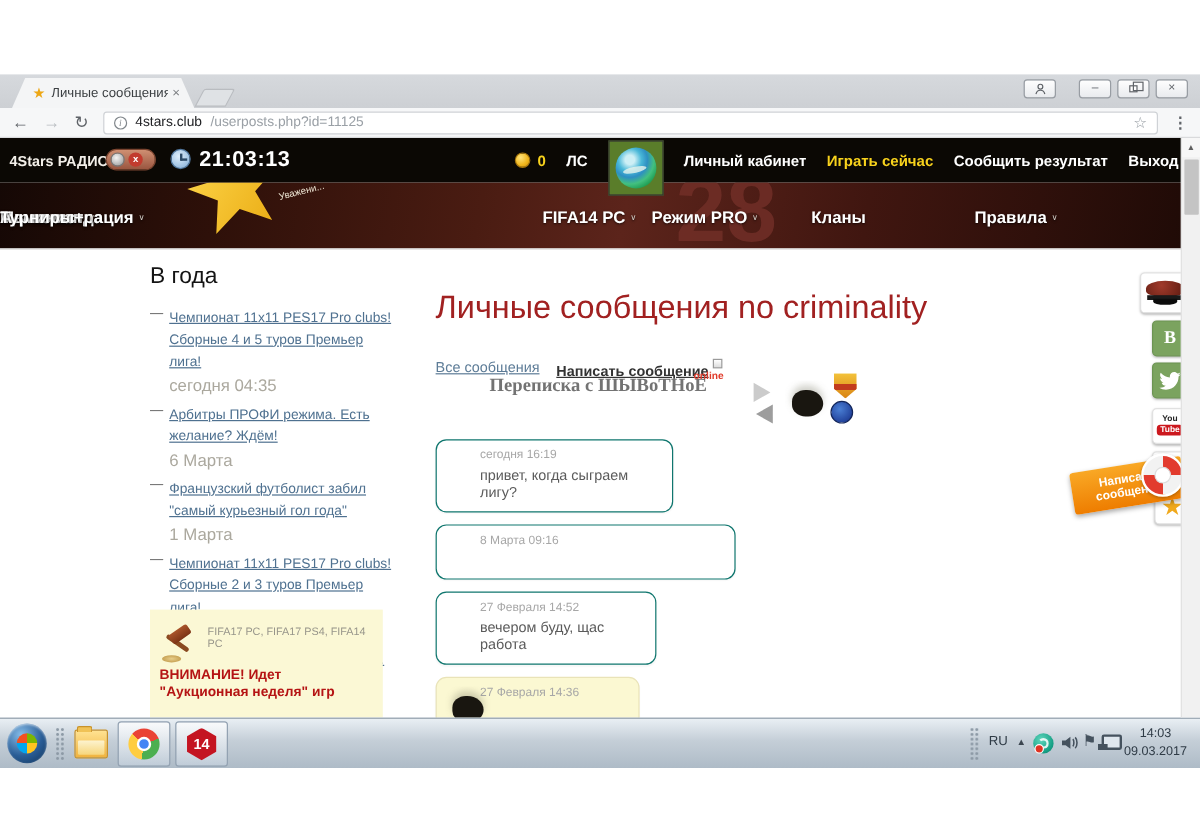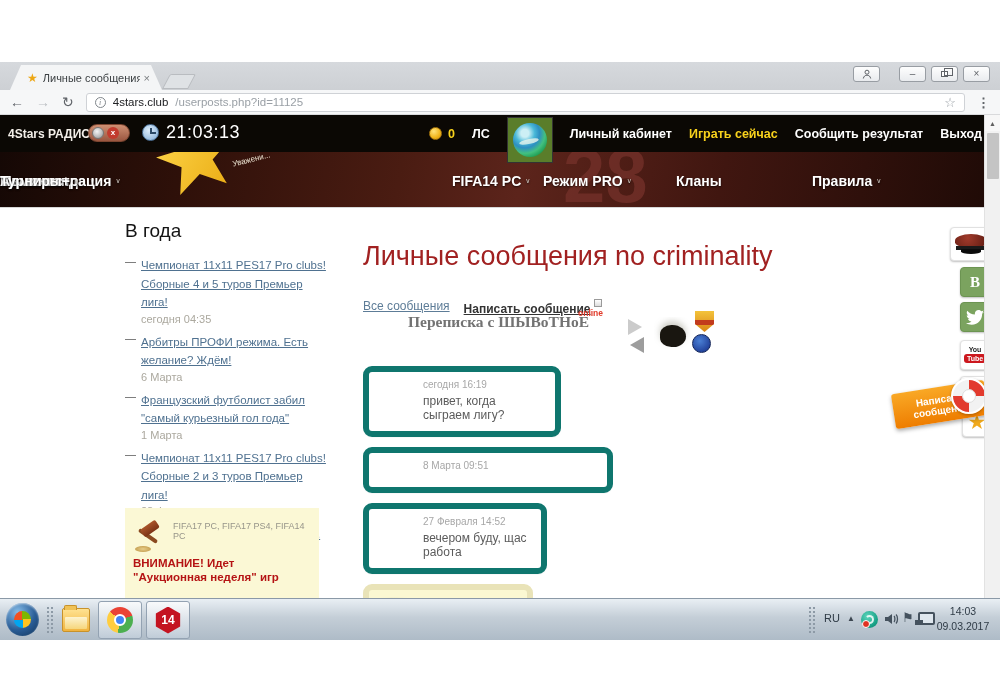--- a/index.html
+++ b/index.html
@@ -46,21 +46,21 @@
   .blackbar{position:absolute;top:0;left:0;right:0;height:37px;background:#0b0804;z-index:6}
   .radio-label{position:absolute;left:8px;top:12px;color:#f3efe9;font-size:12px;font-weight:bold}
   .radio-pill{position:absolute;left:88px;top:9px;width:42px;height:18px;border-radius:9px;
     background:linear-gradient(#cf8f72,#9a5640);border:1px solid #7c4530;display:flex;align-items:center;padding:0 3px;gap:3px}
   .radio-disc{width:12px;height:12px;border-radius:50%;background:radial-gradient(circle at 40% 35%,#f4f4f4,#b9b9b9 60%,#8d8d8d);border:1px solid #777}
   .radio-x{width:12px;height:12px;border-radius:50%;background:#c23b2e;color:#fff;font-size:8px;line-height:12px;text-align:center;font-weight:bold}
   .clockwrap{position:absolute;left:142px;top:7px;display:flex;align-items:center;gap:7px}
   .clockic{width:17px;height:17px;border-radius:50%;background:radial-gradient(circle at 40% 35%,#dfeefb,#9cc0e2 70%,#6d93b8);border:1px solid #51769c;position:relative}
   .clockic::before{content:"";position:absolute;left:7px;top:3px;width:2px;height:6px;background:#2c4a68}
   .clockic::after{content:"";position:absolute;left:8px;top:7px;width:5px;height:2px;background:#2c4a68}
-  .clocktime{color:#fff;font-size:18px;font-weight:normal;letter-spacing:.5px}
+  .clocktime{color:#fff;font-size:18px;font-weight:bold;letter-spacing:.5px}
   .tb-right{position:absolute;right:18px;top:0;height:37px;display:flex;align-items:center;gap:17px;font-size:12.5px;font-weight:bold}
   .coin{width:13px;height:13px;border-radius:50%;margin-right:-11px;
     background:radial-gradient(circle at 35% 30%,#ffe37a,#f0b51b 60%,#c98f10);border:1px solid #a8770d}
   .coins-num{color:#f8d21c}
   .tb-link{color:#fff;white-space:nowrap}
   .tb-link.play{color:#f8d21c}
   .tb-avatar{position:relative;width:46px;height:46px;top:6px;background:#5a7d2a;border:1px solid #333;overflow:hidden;z-index:8}
   .globeball{position:absolute;inset:5px;border-radius:50%;
     background:radial-gradient(circle at 35% 30%,#cdeff5 0 12%,#49b8d8 30%,#2e8fc2 45%,#43c07f 62%,#1f9e54 78%,#0d6e3a)}
   .globeball::after{content:"";position:absolute;left:18%;top:48%;width:60%;height:16%;background:#e8f4ec;border-radius:50%;transform:rotate(-12deg);opacity:.8}
@@ -81,21 +81,21 @@
   .nav-item:nth-of-type(5){left:543px}
   .nav-item:nth-of-type(6){left:676px}
   .nav-item:nth-of-type(7){left:812px}
 
   
   .blog-title{position:absolute;left:125px;top:105px;font-size:19px;color:#141414;font-weight:normal}
   .bloglist{position:absolute;left:125px;top:140px;width:205px;list-style:none}
   .bloglist li{position:relative;padding-left:16px;margin-bottom:7px}
   .bloglist .dash{position:absolute;left:0;top:0;color:#555;font-size:11px}
   .bloglist a{font-size:11.5px;line-height:1.35;color:#4f7190;text-decoration:underline}
-  .bloglist .bdate{font-size:11px;color:#aba89e;margin-top:2px}
+  .bloglist .bdate{font-size:14px;color:#aba89e;margin-top:2px}
 
   .promo{position:absolute;left:125px;top:393px;width:194px;height:90px;background:#fbf8d5;padding:10px 10px 0 8px;overflow:hidden}
   .gavel{float:left;width:34px;height:34px;margin:2px 6px 2px 0;position:relative}
   .gavel .ghead{position:absolute;left:8px;top:4px;width:18px;height:9px;background:linear-gradient(#a9542a,#7c3416);border-radius:2px;transform:rotate(-35deg)}
   .gavel .ghandle{position:absolute;left:4px;top:14px;width:22px;height:4px;background:#8a4a20;border-radius:2px;transform:rotate(35deg)}
   .gavel .gbase{position:absolute;left:2px;bottom:2px;width:16px;height:6px;background:radial-gradient(#e8ce8a,#b98f3e);border-radius:50%}
   .promo-title{font-size:11.5px;font-weight:bold;color:#b51414;line-height:1.25}
   .promo-sub{font-size:9px;color:#97958a;margin-top:3px;clear:none}
   .promo-warn{font-size:11.5px;font-weight:bold;color:#b51414;margin-top:10px;clear:both;line-height:1.25}
 
@@ -115,22 +115,22 @@
   .av-dog::before{content:"";position:absolute;left:6px;top:8px;width:26px;height:22px;border-radius:50% 60% 55% 50%;background:#191610;box-shadow:0 -4px 6px rgba(120,120,100,.35)}
   .arrow-r{position:absolute;left:628px;top:204px;width:0;height:0;border-left:14px solid #cbcbcb;border-top:8px solid transparent;border-bottom:8px solid transparent}
   .arrow-l{position:absolute;left:630px;top:222px;width:0;height:0;border-right:14px solid #9d9d9d;border-top:8px solid transparent;border-bottom:8px solid transparent}
   .badge-shield{position:absolute;left:695px;top:196px;width:19px;height:21px;
     background:linear-gradient(#f3c33b,#d98414);clip-path:polygon(0 0,100% 0,100% 62%,50% 100%,0 62%)}
   .badge-shield::after{content:"";position:absolute;left:0;top:9px;width:100%;height:5px;background:#c23b1d}
   .badge-round{position:absolute;left:692px;top:219px;width:19px;height:19px;border-radius:50%;
     background:radial-gradient(circle at 40% 35%,#4a7fd4,#24459e 70%,#16306e);border:1px solid #13265a}
 
   .msgs{position:absolute;left:363px;top:251px;display:flex;flex-direction:column;gap:10px}
-  .bubble{position:relative;border:6px solid #0f766e;border-radius:9px;background:#fff;
-    padding:7px 14px 9px 54px;min-height:46px;box-shadow:0 1px 1px rgba(0,0,0,.03)}
+  .bubble{position:relative;border:1px solid #0f766e;border-radius:9px;background:#fff;
+    padding:7px 14px 9px 36px;min-height:46px;box-shadow:0 1px 1px rgba(0,0,0,.03)}
   .bubble.yellow{background:#fbf8d2;border-color:#e9e3b8}
   .bubble .bav{position:absolute;left:7px;top:7px;width:38px;height:38px;border-radius:3px;overflow:hidden}
   .bubble .mdate{font-size:10px;color:#a7a7a7;margin-bottom:4px}
   .bubble .mtext{font-size:12px;color:#5b5b5b}
 
   
   .scard{position:absolute;background:#fff;border:1px solid #e1e1e1;border-radius:4px;
     box-shadow:0 1px 2px rgba(0,0,0,.25);display:flex;align-items:center;justify-content:center}
   .capcard{left:950px;top:112px;width:42px;height:34px;flex-direction:column}
   .cap-top{width:32px;height:13px;border-radius:50% 50% 35% 35%;background:radial-gradient(circle at 40% 30%,#a03a2b,#5c1a10)}
@@ -333,21 +333,21 @@
     <span class="badge-round"></span>
 
     <div class="msgs">
       <div class="bubble" style="width:198px">
         <span class="bav"><span class="av-globe-bg"><span class="globeball"></span></span></span>
         <div class="mdate">сегодня 16:19</div>
         <div class="mtext">привет, когда сыграем лигу?</div>
       </div>
       <div class="bubble" style="width:250px">
         <span class="bav"><span class="av-globe-bg"><span class="globeball"></span></span></span>
-        <div class="mdate">8 Марта 09:51</div>
+        <div class="mdate">8 Марта 09:16</div>
       </div>
       <div class="bubble" style="width:184px">
         <span class="bav"><span class="av-globe-bg"><span class="globeball"></span></span></span>
         <div class="mdate">27 Февраля 14:52</div>
         <div class="mtext">вечером буду, щас работа</div>
       </div>
       <div class="bubble yellow" style="width:170px">
         <span class="bav"><span class="av-dog"></span></span>
         <div class="mdate">27 Февраля 14:36</div>
 

